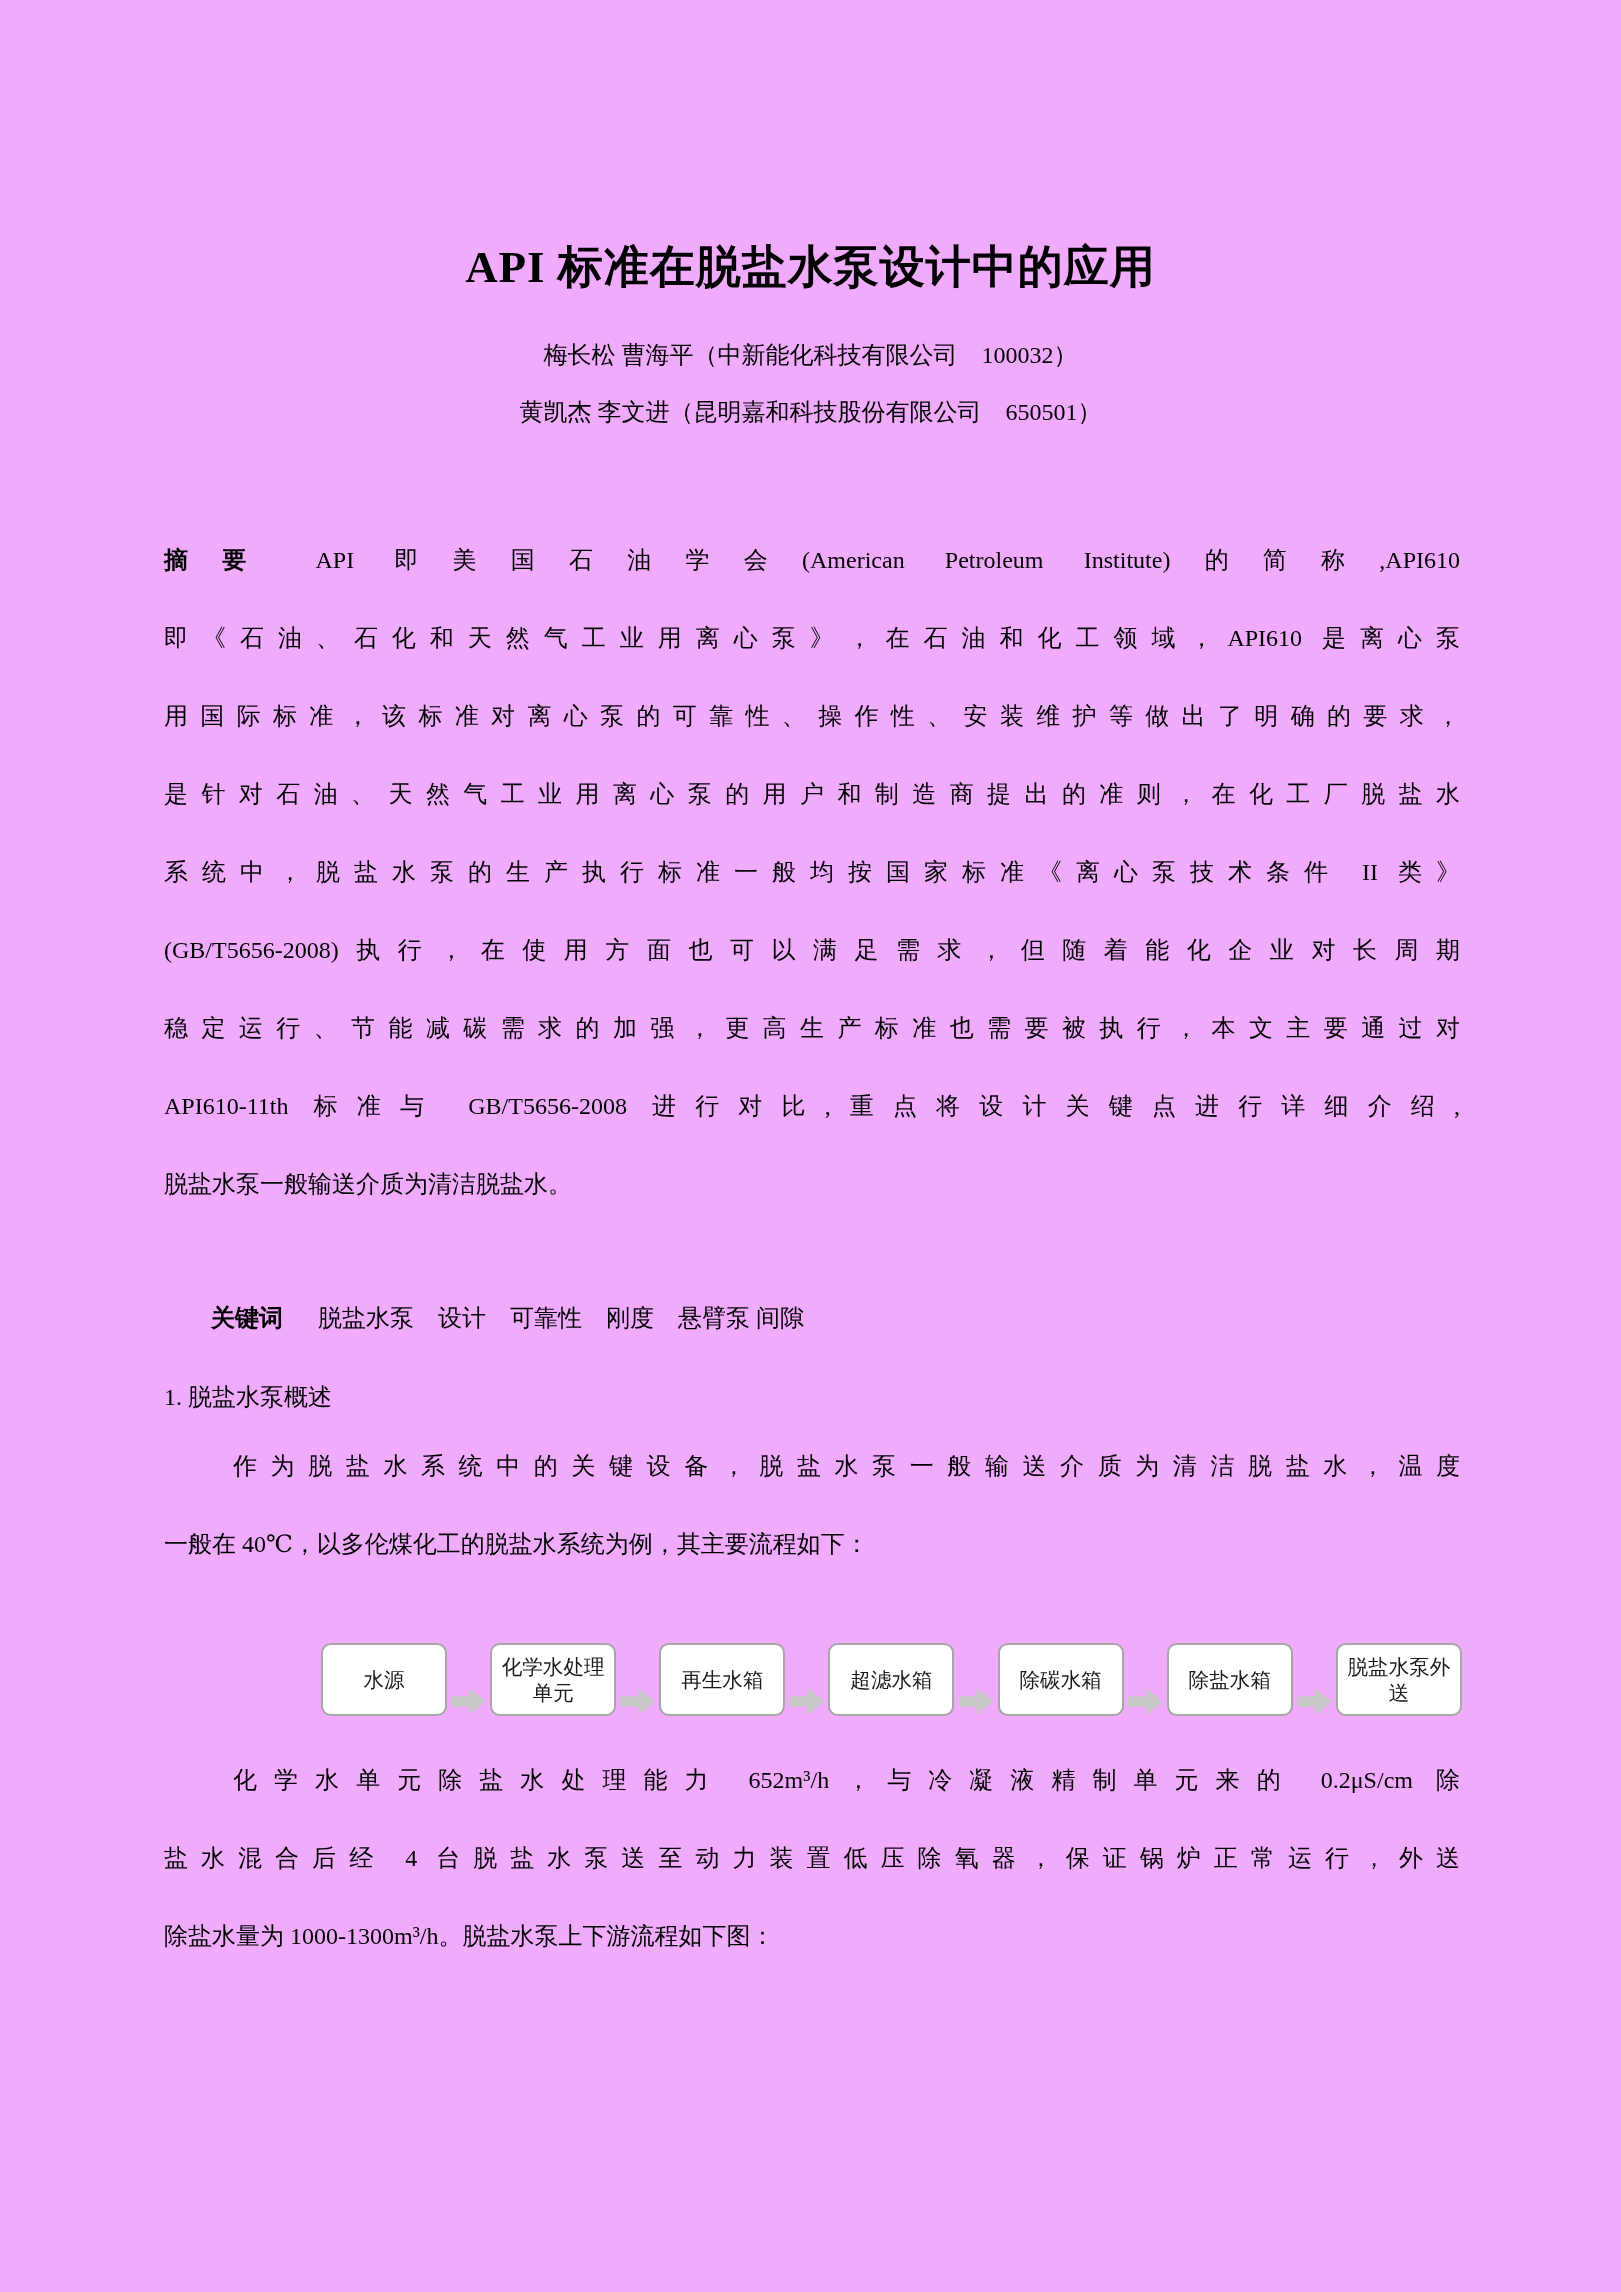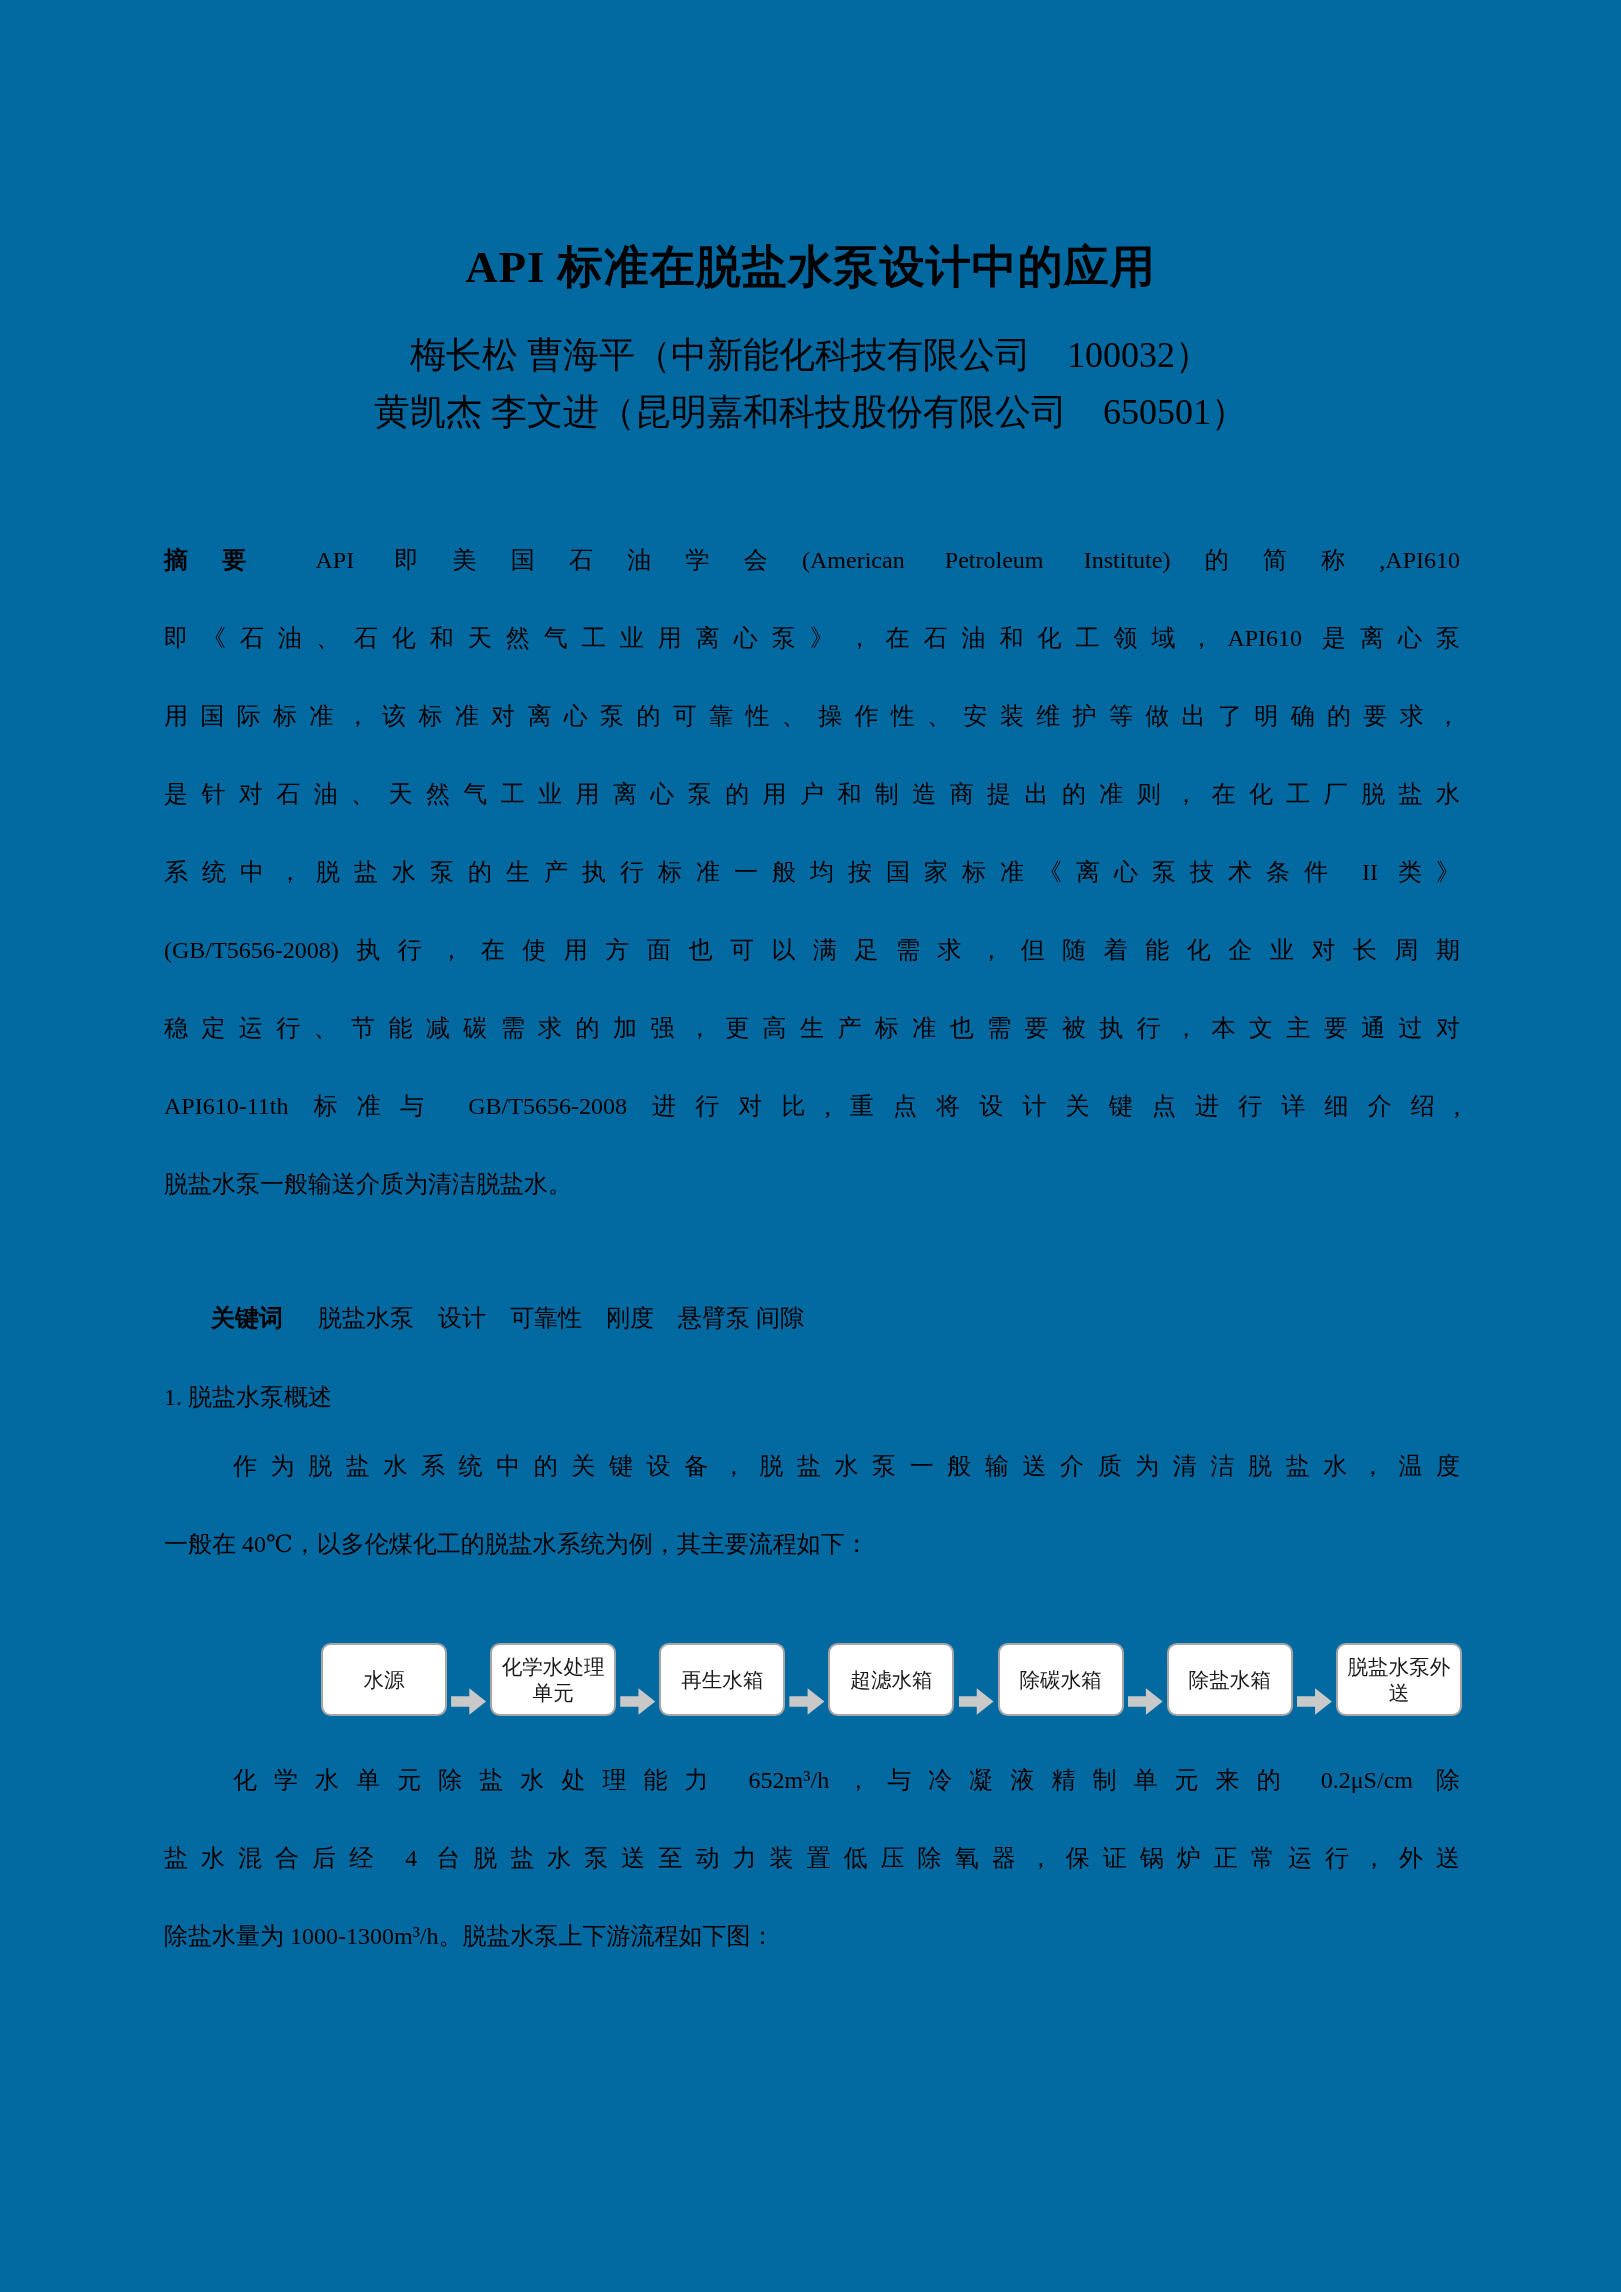--- a/index.html
+++ b/index.html
@@ -1,39 +1,39 @@
 <!DOCTYPE html>
 <html><head>
 <meta charset="utf-8">
 <style>
   html, body { margin: 0; padding: 0; background: #e8e8e8; }
   .page {
     position: relative;
     width: 1621px;
     height: 2293px;
     margin: 0 auto;
-    background: #0369a1;
+    background: #f0abfc;
     color: #000000;
     font-family: "Liberation Serif", "DejaVu Serif", serif;
     overflow: hidden;
   }
   .doc-title {
     position: absolute;
     top: 233px; left: 0; right: 0;
     text-align: center;
     font-size: 45px;
     font-weight: bold;
     line-height: 69px;
     letter-spacing: 1px;
   }
   .authors {
     position: absolute;
     top: 327px; left: 0; right: 0;
     text-align: center;
-    font-size: 36px;
+    font-size: 24px;
     line-height: 57px;
   }
   .body-block {
     position: absolute;
     left: 164px;
     width: 1296px;
     font-size: 24px;
   }
   .line {
     height: 78px;

